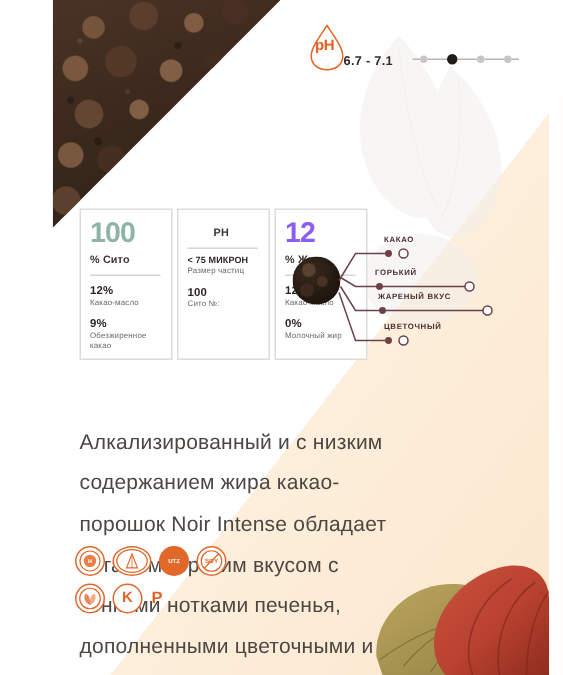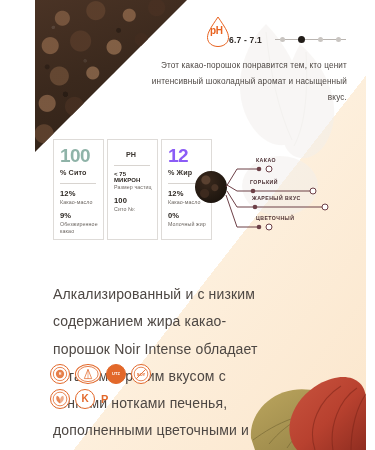--- a/index.html
+++ b/index.html
@@ -146,21 +146,21 @@
   }
 
   
   .stats {
     position: absolute;
     left: 53px; top: 139px;
     display: flex;
     gap: 3px;
   }
   .stat {
-    width: 51px;
+    width: 62px;
     height: 101px;
     border: 1px solid #dedbd8;
     background: rgba(255,255,255,.86);
     padding: 6px 5px 0 6px;
     box-sizing: border-box;
   }
   .stat-big {
     font-size: 19px;
     font-weight: bold;
     line-height: 1;
@@ -314,21 +314,20 @@
       <div class="ph-seg"></div>
       <div class="ph-dot active"></div>
       <div class="ph-seg"></div>
       <div class="ph-dot"></div>
       <div class="ph-seg"></div>
       <div class="ph-dot"></div>
       <div class="ph-seg short"></div>
     </div>
   </div>
 
-  <div class="lead">Этот какао-порошок понравится тем, кто ценит интенсивный шоколадный аромат и насыщенный вкус.</div>
 
   <div class="stats">
 
     <div class="stat">
       <div class="stat-big" style="color:#8fb3a8;">100</div>
       <div class="stat-unit">% Сито</div>
       <div class="stat-rule"></div>
       <div class="stat-sub-val">12%</div>
       <div class="stat-sub-cap">Какао-масло</div>
       <div class="stat-gap"></div>

